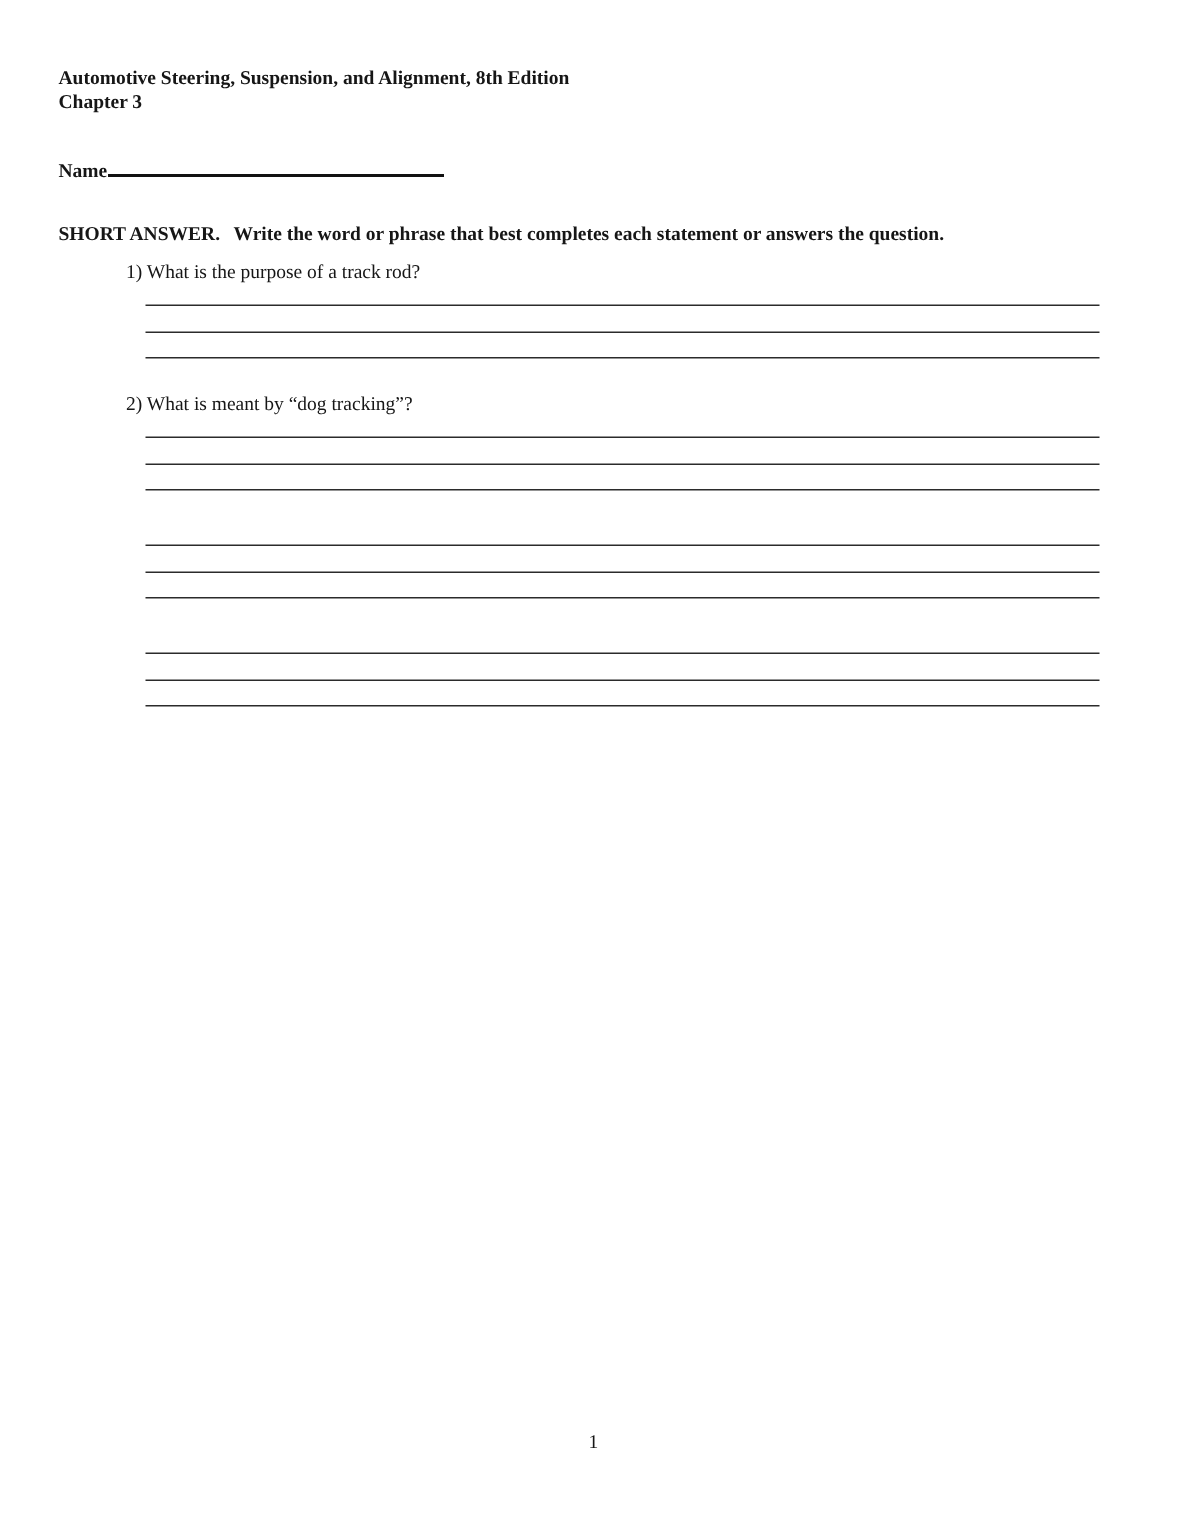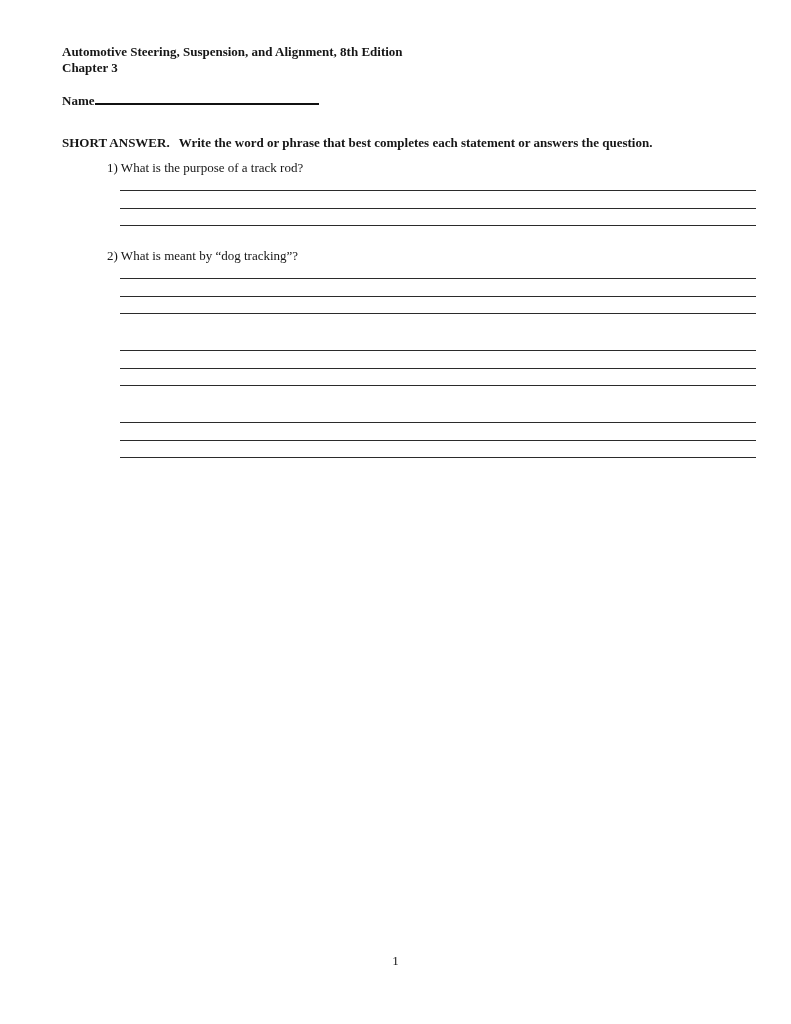--- a/index.html
+++ b/index.html
@@ -8,31 +8,31 @@
     width: 791px;
     height: 1024px;
     background: #ffffff;
     font-family: "Liberation Serif", "DejaVu Serif", serif;
     font-size: 13px;
     color: #161616;
     overflow: hidden;
   }
   .content {
     position: absolute;
-    left: 62px;
+    left: 39px;
     top: 44px;
     width: 694px;
   }
   .doc-title, .doc-chapter {
     font-weight: bold;
     line-height: 16px;
     white-space: nowrap;
   }
   .name-row {
-    margin-top: 13px;
+    margin-top: 26px;
     height: 19px;
     line-height: 16px;
   }
   .name-label { font-weight: bold; }
   .name-line {
     display: inline-block;
     width: 224px;
     height: 14px;
     border-bottom: 2px solid #111;
     vertical-align: baseline;

